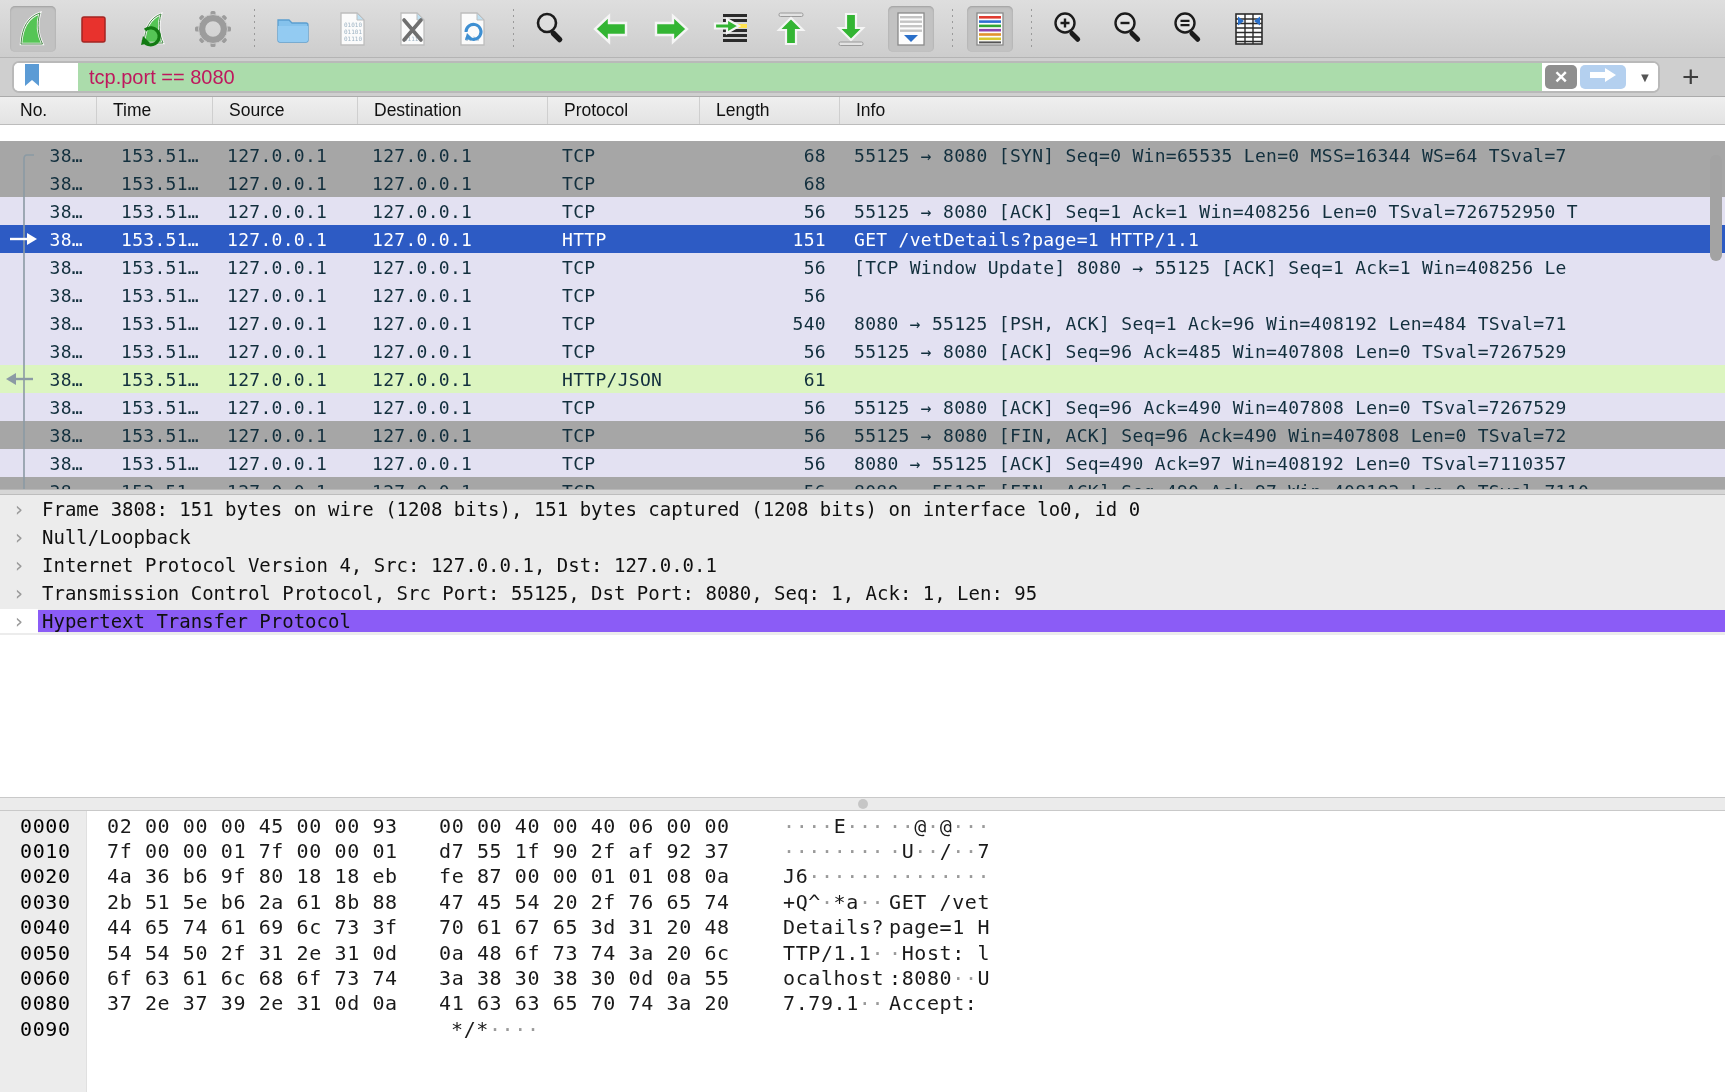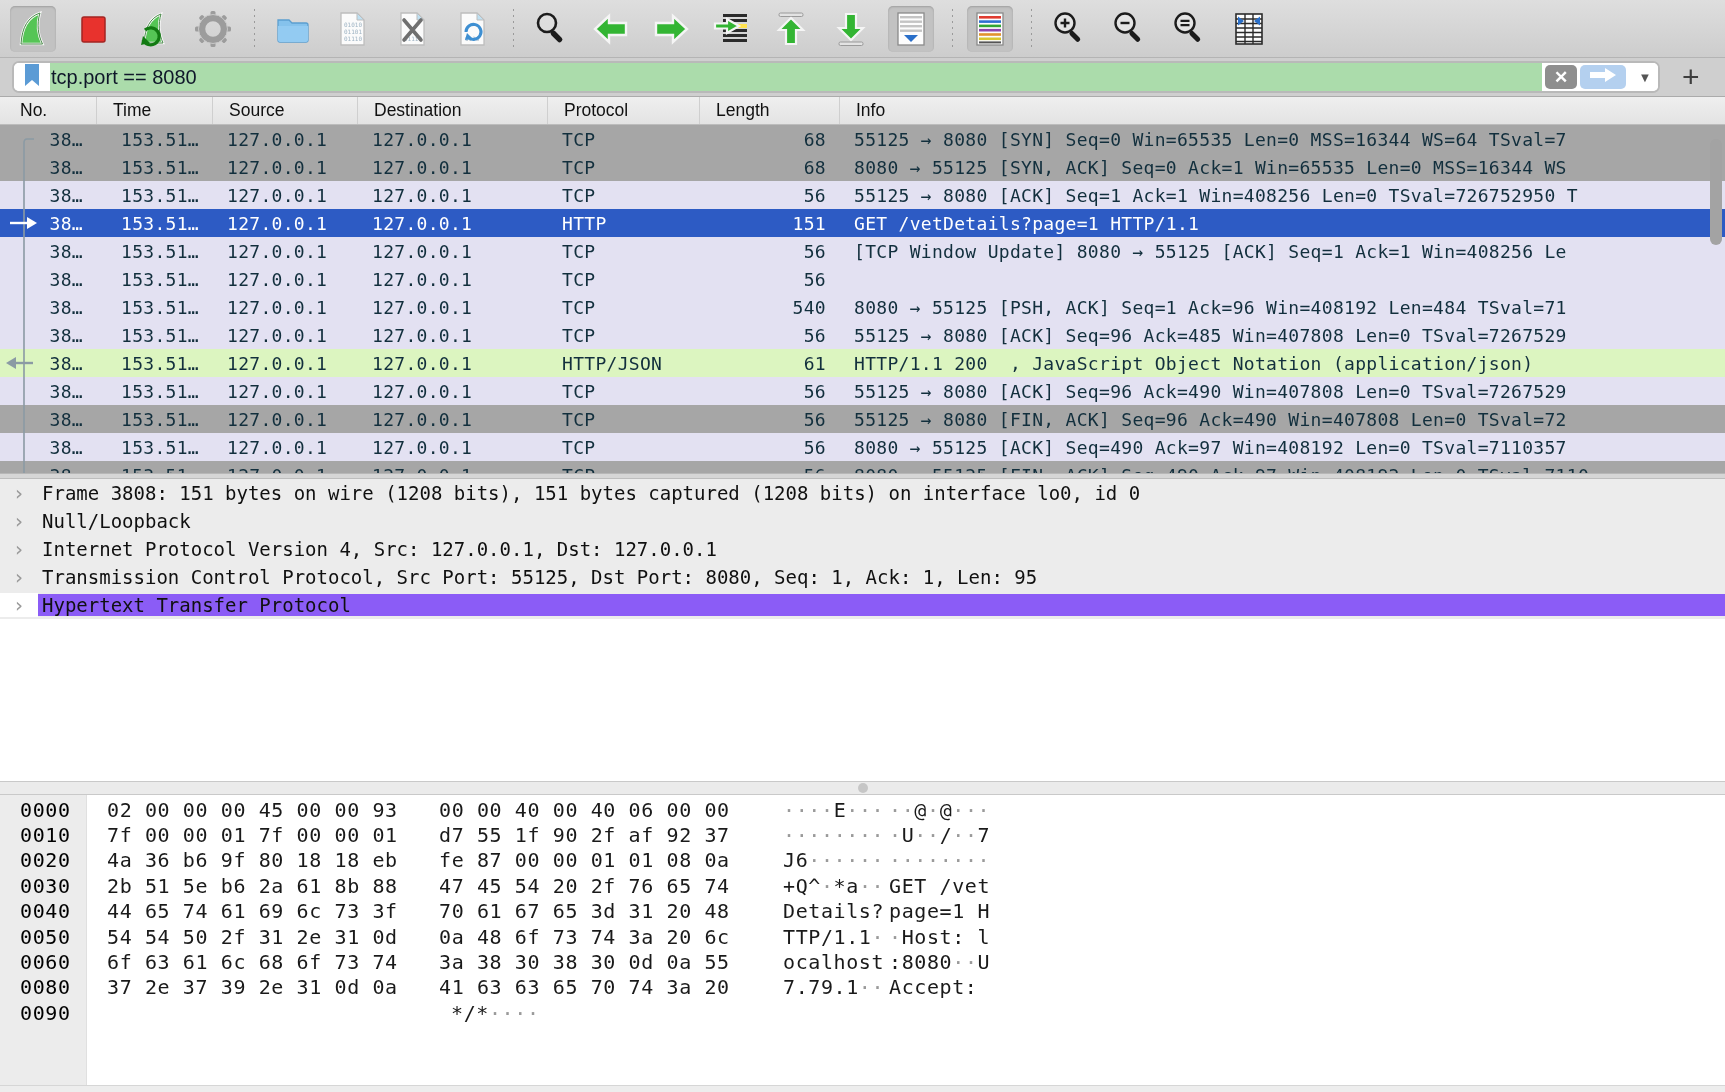--- a/index.html
+++ b/index.html
@@ -17,42 +17,42 @@
           background-image:linear-gradient(#9a9a9a 30%, transparent 30%);
           background-size:1px 6px; }
   .tbtn svg { display:block; }
 
   
   .filterbar { height:39px; flex:0 0 39px; background:#cfcfcf; display:flex;
                align-items:center; padding:0 12px; border-bottom:1px solid #ababab; }
   .filter-box { display:flex; align-items:stretch; height:32px; width:1648px;
                 background:#fff; border:2px solid #b9b9b9; border-radius:7px; overflow:hidden; }
   .bookmark-btn { width:36px; display:flex; align-items:center; justify-content:center; background:#fff; }
-  .filter-input { flex:1; border:none; outline:none; background:#abdcab; color:#0f172a;
-                  font-family:"Liberation Sans", sans-serif; font-size:20px; padding:0 1px; }
+  .filter-input { flex:1; border:none; outline:none; background:#abdcab; color:#be185d;
+                  font-family:"Liberation Sans", sans-serif; font-size:20px; padding:0 11px;margin-left:28px; }
   .clear-btn { width:32px; height:24px; align-self:center; margin:0 3px; border-radius:5px;
                background:#8e8e8e; color:#fff; font-size:17px; font-weight:bold;
                display:flex; align-items:center; justify-content:center; }
   .apply-btn { width:46px; height:24px; align-self:center; margin-right:6px; border-radius:5px;
                background:#b4d0ef; display:flex; align-items:center; justify-content:center; }
   .caret-btn { width:26px; display:flex; align-items:center; justify-content:center;
                color:#555; font-size:13px; background:#fff; }
   .add-filter-btn { margin-left:22px; font-size:30px; color:#3e3e3e; line-height:1; }
 
   
   .pl-grid { display:grid; grid-template-columns:97px 116px 145px 190px 152px 140px 1fr; }
   .plist-header { height:28px; flex:0 0 28px; background:linear-gradient(#efefef,#e3e3e3);
                   border-bottom:1px solid #bcbcbc; font-size:17.5px; color:#111; }
   .plist-header .hcell { display:flex; align-items:center; padding-left:16px;
                          border-right:1px solid #cfcfcf; white-space:pre; overflow:hidden; }
   .plist-header .hcell:first-child { padding-left:20px; }
   .plist-header .hcell:last-child { border-right:none; }
 
   .plist-body { height:348px; flex:0 0 348px; position:relative; overflow:hidden; background:#0f766e;
-                font-family:"DejaVu Sans Mono", monospace; font-size:18px; letter-spacing:.3px; }
+                font-family:"DejaVu Sans Mono", monospace; font-size:18px; letter-spacing:.3px;margin-top:16px; }
   .prow { height:28px; }
   .prow .cell { display:flex; align-items:center; white-space:pre; overflow:hidden; padding-left:14px; }
   .prow .cell.r { justify-content:flex-end; padding-left:0; padding-right:14px; }
   .c-gray  { background:#a6a6a6; color:#122f3d; }
   .c-lav   { background:#e3e1f2; color:#122f3d; }
   .c-green { background:#dcf5c0; color:#122f3d; }
   .c-sel   { background:#2d5bc4; color:#ffffff; }
   .overlay-svg { position:absolute; left:0; top:0; pointer-events:none; }
   .vscroll-thumb { position:absolute; right:3px; top:14px; width:12px; height:106px;
                    border-radius:6px; background:#a3a3a3; }
@@ -373,21 +373,20 @@
         <div class="cell r">68</div>
         <div class="cell">55125 → 8080 [SYN] Seq=0 Win=65535 Len=0 MSS=16344 WS=64 TSval=7</div>
       </div>
       <div class="prow pl-grid c-gray">
         <div class="cell r">38…</div>
         <div class="cell r">153.51…</div>
         <div class="cell">127.0.0.1</div>
         <div class="cell">127.0.0.1</div>
         <div class="cell">TCP</div>
         <div class="cell r">68</div>
-        <div class="cell">8080 → 55125 [SYN, ACK] Seq=0 Ack=1 Win=65535 Len=0 MSS=16344 WS</div>
       </div>
       <div class="prow pl-grid c-lav">
         <div class="cell r">38…</div>
         <div class="cell r">153.51…</div>
         <div class="cell">127.0.0.1</div>
         <div class="cell">127.0.0.1</div>
         <div class="cell">TCP</div>
         <div class="cell r">56</div>
         <div class="cell">55125 → 8080 [ACK] Seq=1 Ack=1 Win=408256 Len=0 TSval=726752950 T</div>
       </div>
@@ -435,21 +434,20 @@
         <div class="cell r">56</div>
         <div class="cell">55125 → 8080 [ACK] Seq=96 Ack=485 Win=407808 Len=0 TSval=7267529</div>
       </div>
       <div class="prow pl-grid c-green">
         <div class="cell r">38…</div>
         <div class="cell r">153.51…</div>
         <div class="cell">127.0.0.1</div>
         <div class="cell">127.0.0.1</div>
         <div class="cell">HTTP/JSON</div>
         <div class="cell r">61</div>
-        <div class="cell">HTTP/1.1 200  , JavaScript Object Notation (application/json)</div>
       </div>
       <div class="prow pl-grid c-lav">
         <div class="cell r">38…</div>
         <div class="cell r">153.51…</div>
         <div class="cell">127.0.0.1</div>
         <div class="cell">127.0.0.1</div>
         <div class="cell">TCP</div>
         <div class="cell r">56</div>
         <div class="cell">55125 → 8080 [ACK] Seq=96 Ack=490 Win=407808 Len=0 TSval=7267529</div>
       </div>

